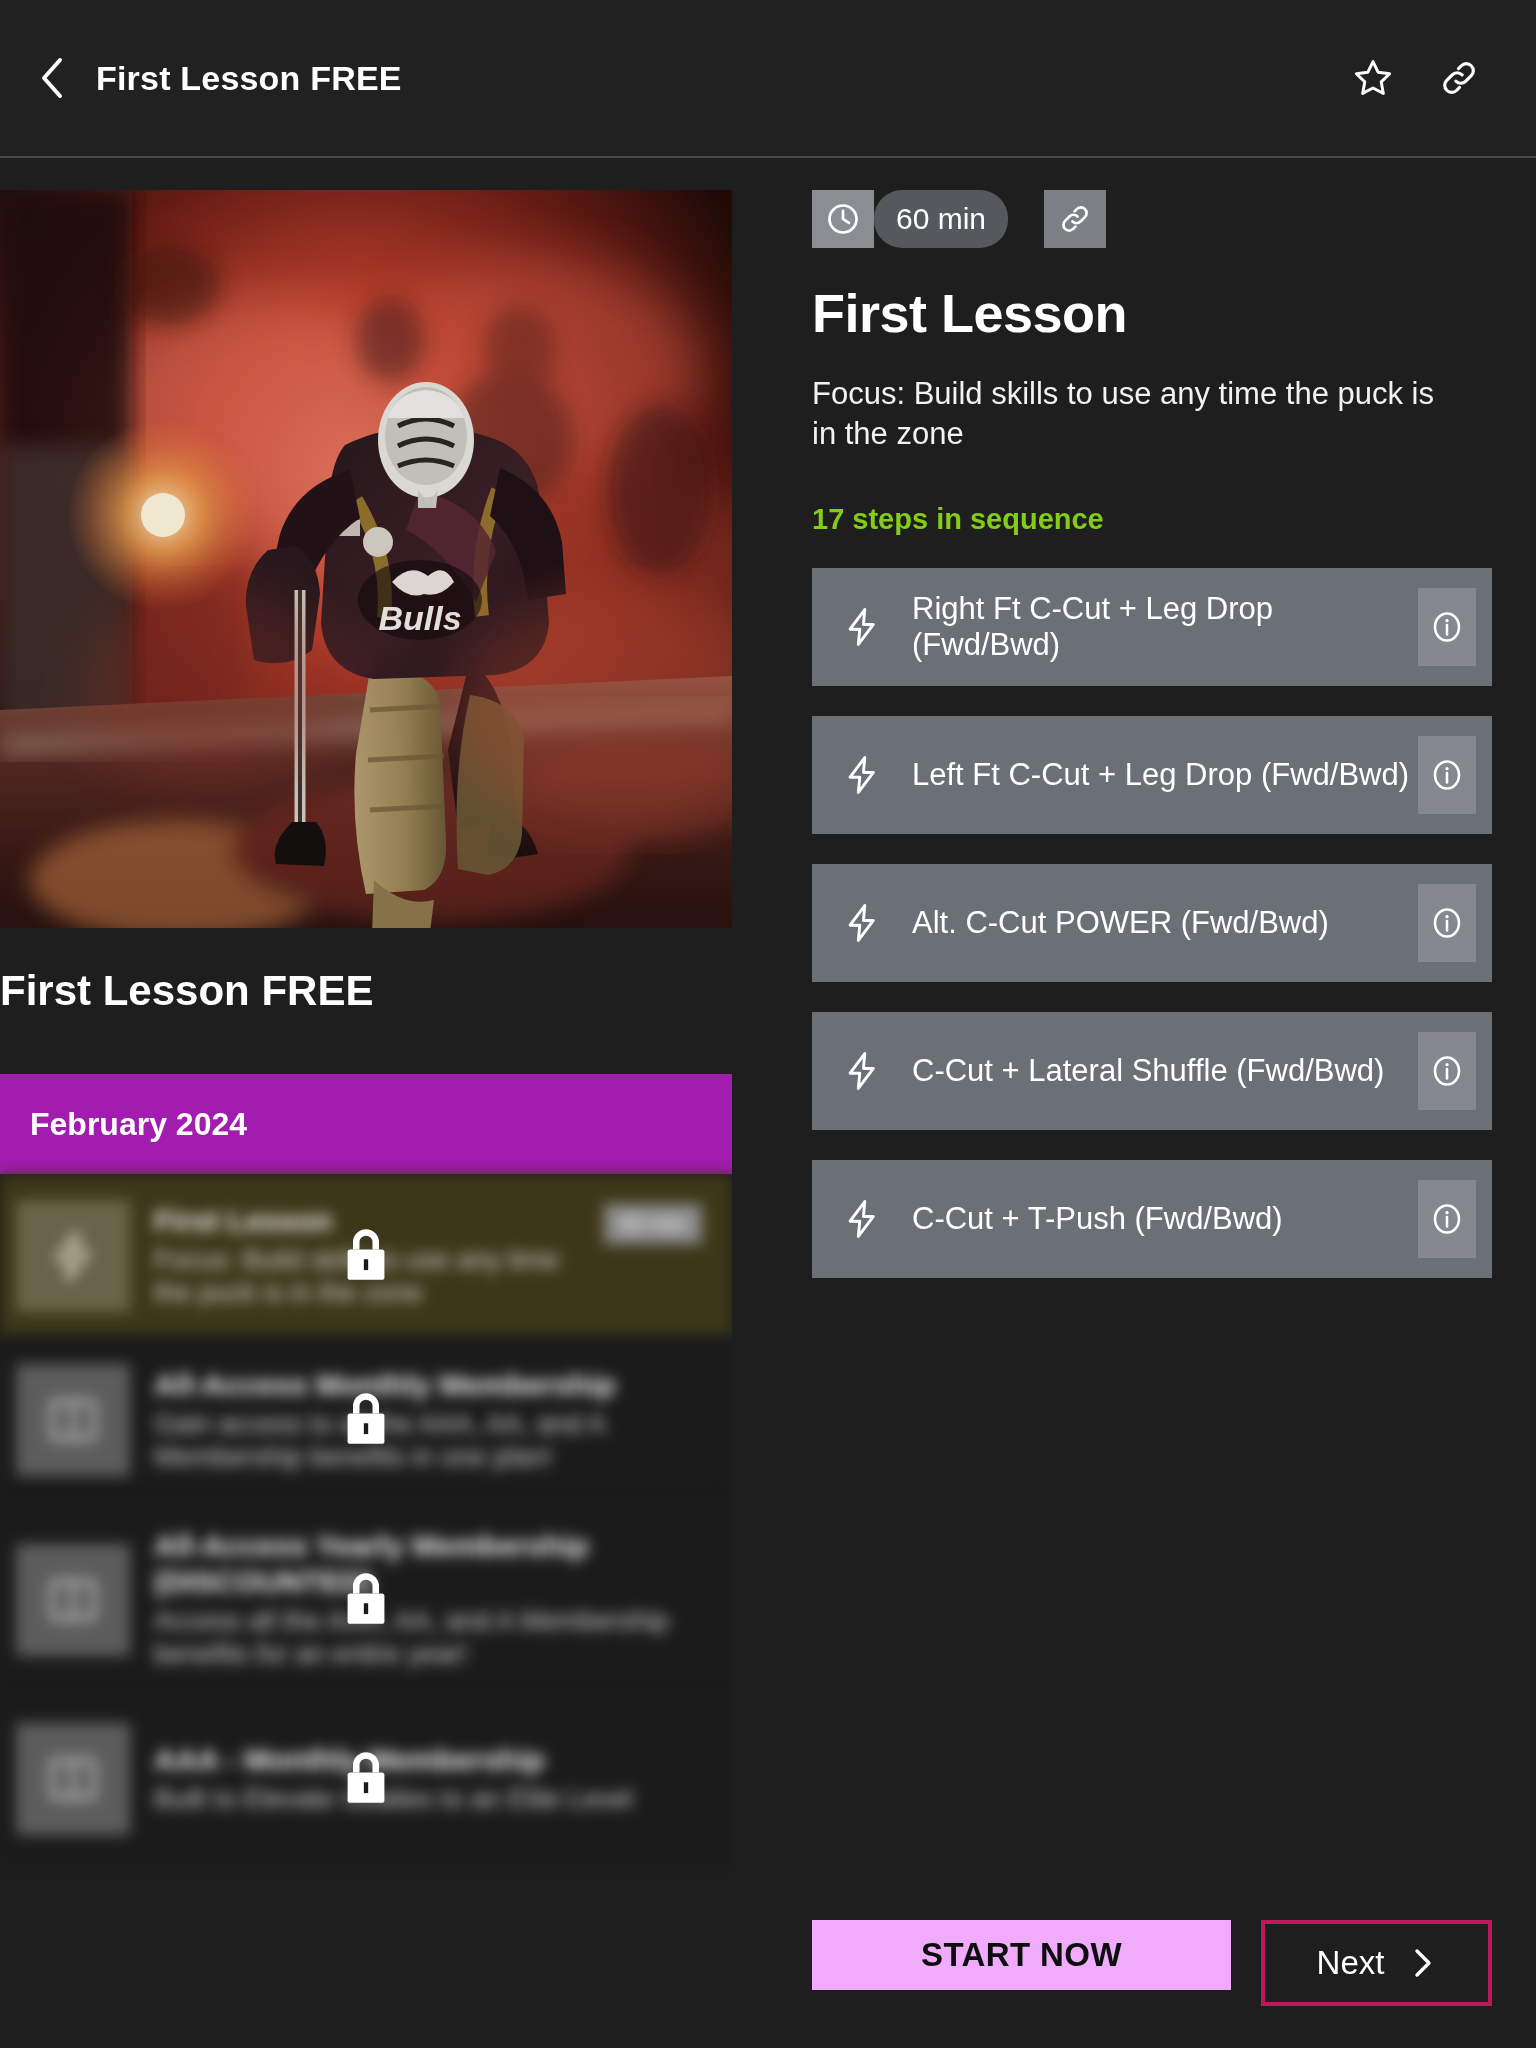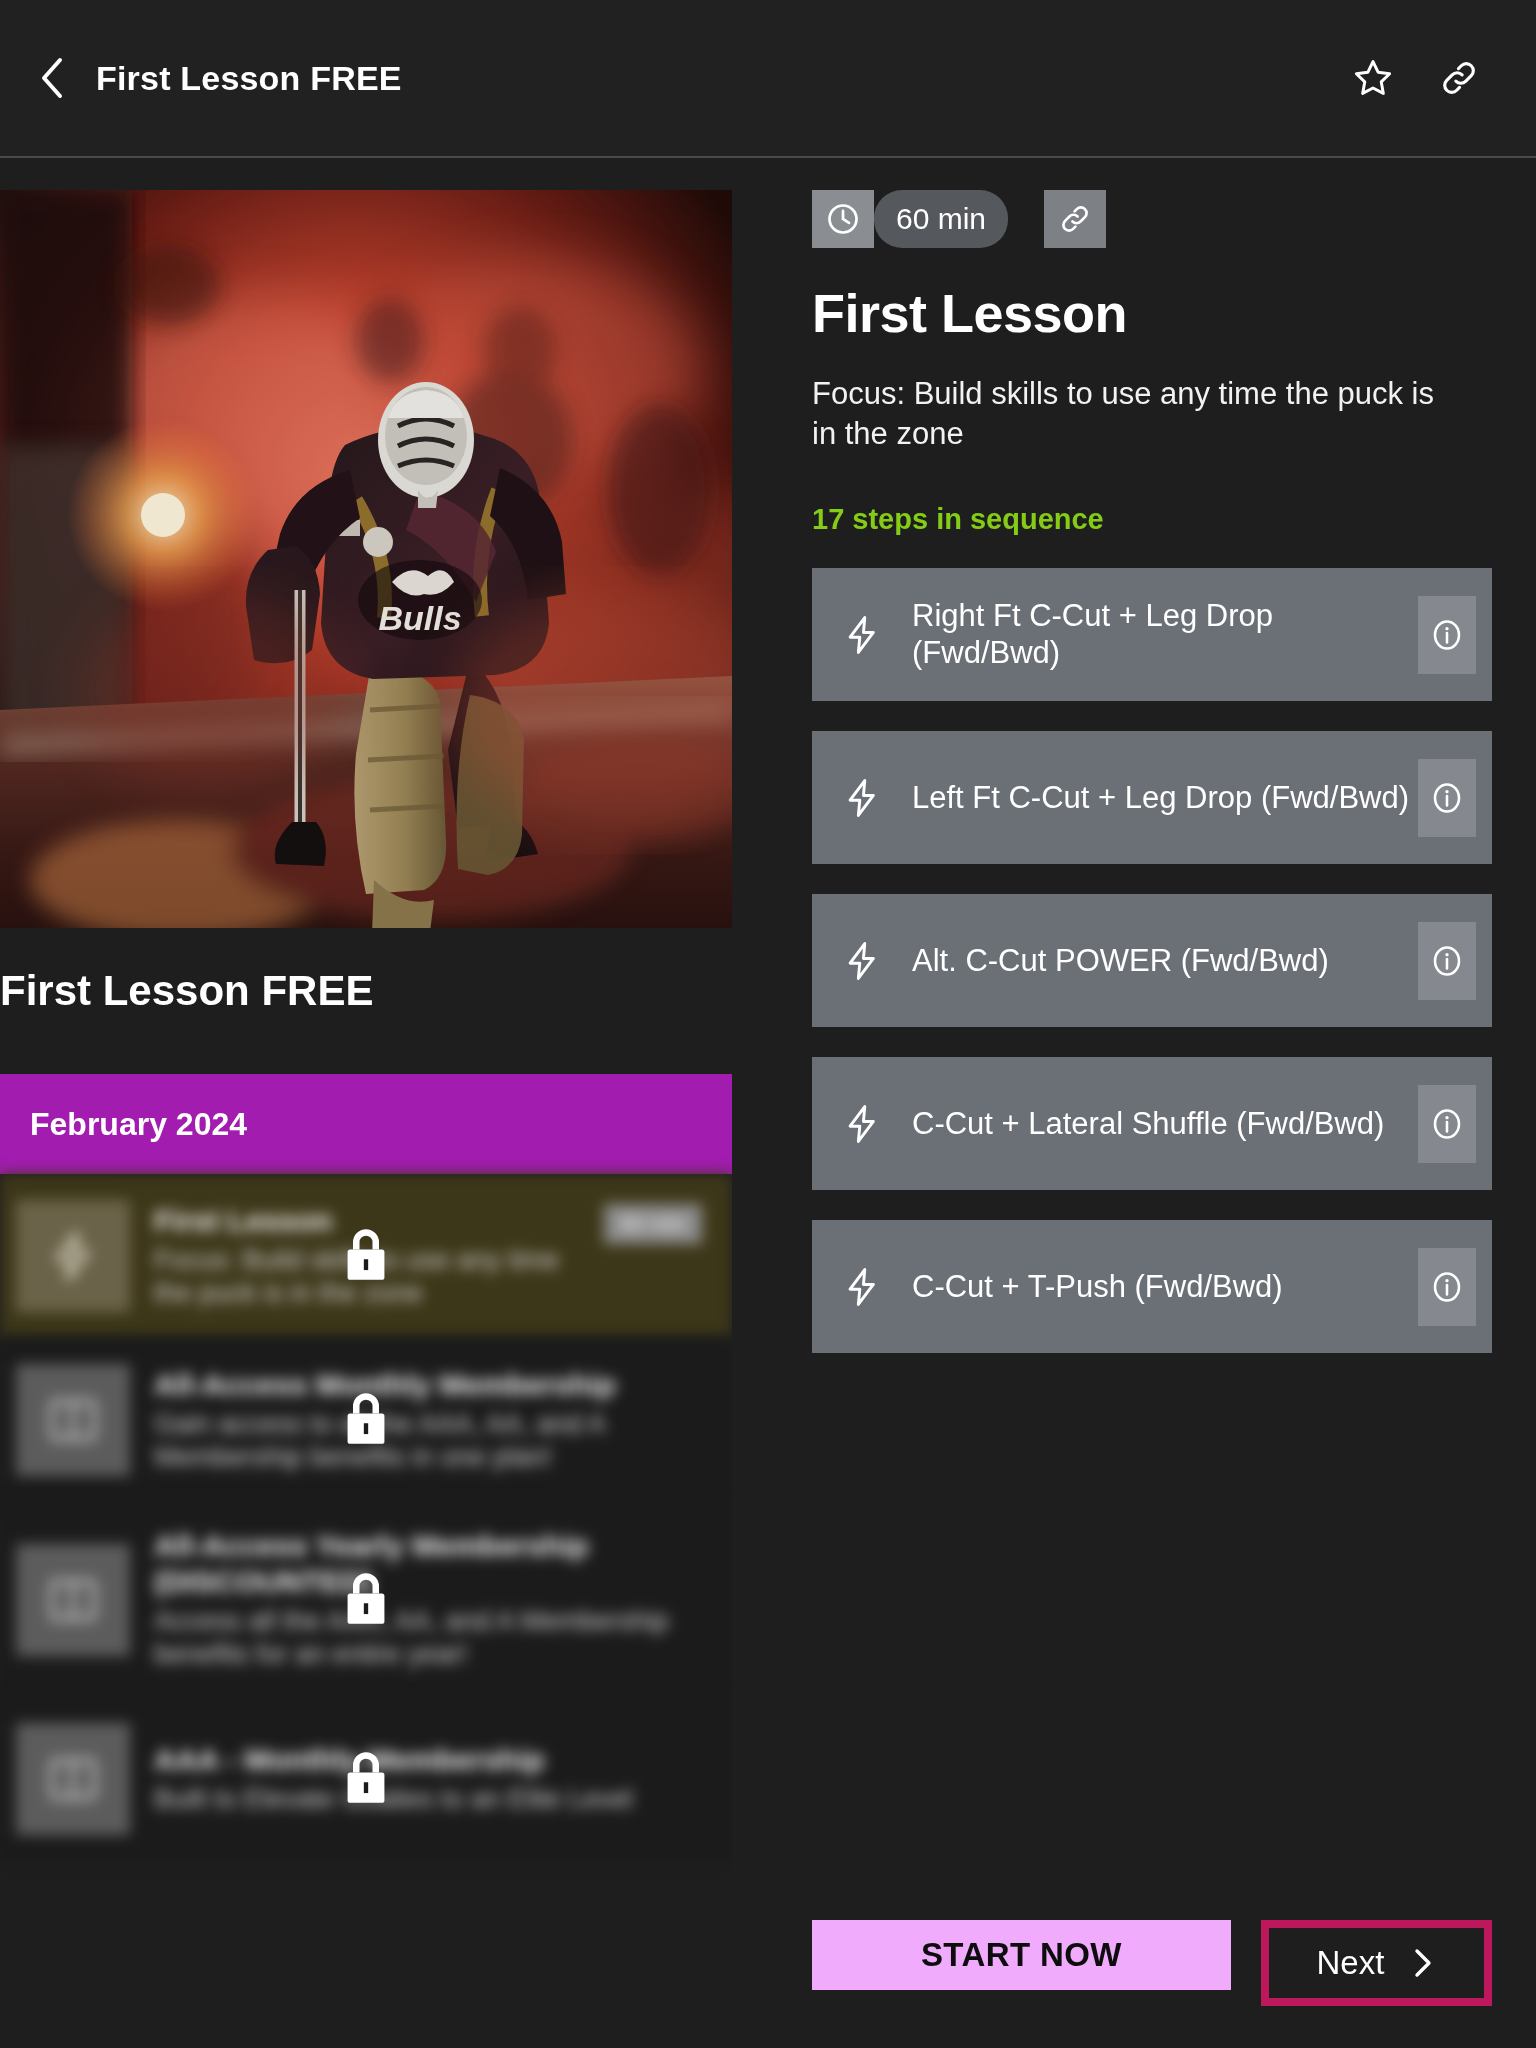--- a/index.html
+++ b/index.html
@@ -127,21 +127,21 @@
     margin-top: 30px; max-width: 640px;
   }
   .r-steps {
     color: #84cc16; font-size: 29px; font-weight: bold;
     margin-top: 50px;
   }
 
   .step-list { margin-top: 32px; display: flex; flex-direction: column; gap: 30px; }
   .step-card {
     position: relative;
-    width: 680px; height: 133px;
+    width: 680px; height: 118px;
     background: #6b7077;
     display: flex; align-items: center;
     padding-left: 28px; padding-right: 16px;
   }
   .bolt { width: 44px; height: 44px; flex: 0 0 44px; display: block; }
   .step-label {
     color: #ffffff; font-size: 31px; line-height: 1.18;
     margin-left: 28px; flex: 1; font-weight: 500;
   }
   .info-btn {
@@ -158,21 +158,21 @@
   }
   .start-btn {
     width: 434px; height: 70px;
     background: #f0abfc; color: #0d0d0d;
     font-size: 33px; font-weight: bold; letter-spacing: .4px;
     display: flex; align-items: center; justify-content: center;
     border: none; cursor: pointer; font-family: inherit;
   }
   .next-btn {
     width: 239px; height: 86px;
-    background: transparent; border: 8px solid #be185d; color: #ffffff;
+    background: transparent; border: 4px solid #be185d; color: #ffffff;
     font-size: 33px; font-weight: 500;
     display: flex; align-items: center; justify-content: center; gap: 26px;
     cursor: pointer; font-family: inherit;
   }
   .next-btn svg { width: 26px; height: 30px; }
 </style>
 </head>
 <body>
 
 <div class="topbar">

